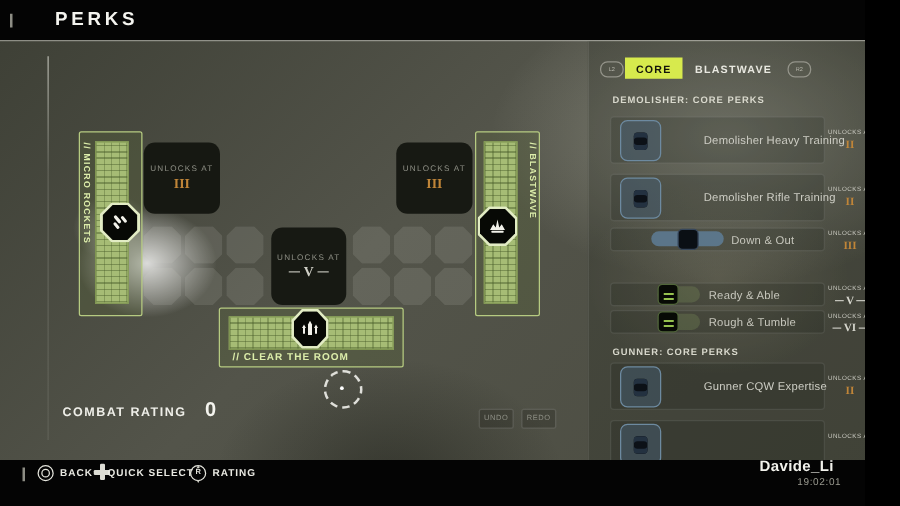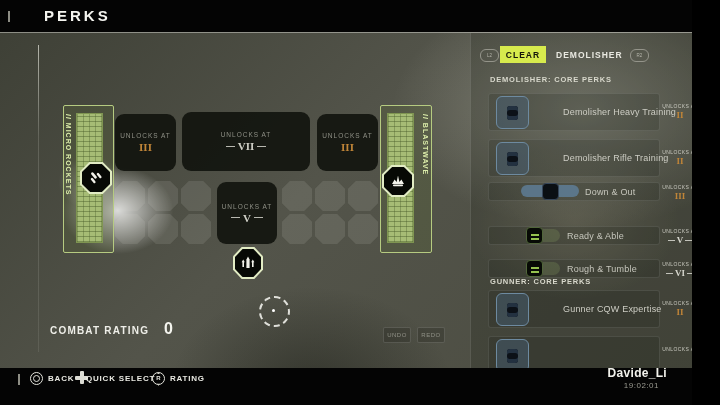--- a/index.html
+++ b/index.html
@@ -21,21 +21,21 @@
   .f-label{position:absolute;top:374px;font-size:8px;font-weight:bold;letter-spacing:.8px;color:#e9e9e2;}
   .circle-btn{position:absolute;left:30px;top:372px;width:11px;height:11px;border:1px solid #e4e4dc;border-radius:50%;}
   .circle-btn::after{content:"";position:absolute;left:2px;top:2px;width:5px;height:5px;border:1px solid #e4e4dc;border-radius:50%;}
   .dpad{position:absolute;left:75px;top:371px;width:13px;height:13px;}
   .dpad::before{content:"";position:absolute;left:4.5px;top:0;width:4px;height:13px;background:#dcdcd4;border-radius:1px;}
   .dpad::after{content:"";position:absolute;left:0;top:4.5px;width:13px;height:4px;background:#dcdcd4;border-radius:1px;}
   .rstick{position:absolute;left:152px;top:372px;width:11px;height:11px;border:1px solid #e4e4dc;border-radius:50%;
     font-size:6px;font-weight:bold;color:#e4e4dc;text-align:center;line-height:11px;}
   .rstick .ar{position:absolute;left:0;width:11px;text-align:center;font-size:4px;color:#cfcfc6;}
   .player{position:absolute;right:25px;top:366px;font-size:12px;font-weight:bold;color:#f2f2ec;letter-spacing:.3px;}
-  .clock{position:absolute;right:33px;top:381px;font-size:8px;color:#9a9a90;letter-spacing:.5px;margin-left:29px;}
+  .clock{position:absolute;right:19px;top:381px;font-size:8px;color:#9a9a90;letter-spacing:.5px;margin-left:29px;}
   
   .hairline{position:absolute;left:38px;top:45px;width:1px;height:307px;
     background:linear-gradient(rgba(230,230,220,.7),rgba(230,230,220,.18) 30%,rgba(230,230,220,.10));}
   .grid-title{position:absolute;left:52px;top:55px;font-size:13px;font-weight:bold;letter-spacing:1.6px;color:#f0f0ea;}
   .cell{position:absolute;background:rgba(17,19,13,.90);border-radius:9px;
     display:flex;flex-direction:column;align-items:center;justify-content:center;gap:2px;}
   .unl{font-size:6.5px;letter-spacing:1px;color:#8f9086;}
   .lvl{font-family:"Liberation Serif",serif;font-weight:bold;font-size:11px;}
   .lvl.orange{color:#c08538;}
   .lvl.gray{color:#cfcfc6;display:flex;align-items:center;gap:3px;}
@@ -108,24 +108,20 @@
     <div class="page-title">PERKS</div>
   </div>
   <div class="top-divider"></div>
 
   <div class="hairline"></div>
 
   <div class="cell" style="left:115px;top:114px;width:61px;height:57px;">
     <span class="unl">UNLOCKS AT</span>
     <span class="lvl orange">III</span>
   </div>
-  <div class="cell" style="left:182px;top:112px;width:128px;height:59px;">
-    <span class="unl">UNLOCKS AT</span>
-    <span class="lvl gray">VII</span>
-  </div>
   <div class="cell" style="left:317px;top:114px;width:61px;height:57px;">
     <span class="unl">UNLOCKS AT</span>
     <span class="lvl orange">III</span>
   </div>
   <div class="cell" style="left:217px;top:182px;width:60px;height:62px;">
     <span class="unl">UNLOCKS AT</span>
     <span class="lvl gray">V</span>
   </div>
 
   <div class="slot" style="left:115px;top:181px;"></div>
@@ -163,20 +159,24 @@
   </div>
   <div class="oct" style="left:382px;top:165px;width:32px;height:32px;">
     <div class="in">
         <svg width="18" height="18" viewBox="0 0 18 18">
       <path d="M3 12 L5.6 7.4 L7.6 10 L9 3.6 L10.4 10 L12.4 7.4 L15 12 Z" fill="#f2f2ea"></path>
       <rect x="4" y="12.6" width="10" height="1.6" rx="0.8" fill="#f2f2ea"></rect>
         </svg>
       </div>
   </div>
 
+  <div class="branch" style="left:175px;top:246px;width:146px;height:46px;">
+    <div class="bar" style="left:7px;top:6px;width:130px;height:25px;"></div>
+    <div class="hlabel" style="left:10px;bottom:3px;">// CLEAR THE ROOM</div>
+  </div>
   <div class="oct" style="left:233px;top:247px;width:30px;height:32px;">
     <div class="in">
         <svg width="18" height="18" viewBox="0 0 18 18">
       <path d="M9 2.5 L10.6 5.5 V14 H7.4 V5.5 Z" fill="#f2f2ea"></path>
       <path d="M4.2 5.5 L5.8 8.3 H5 V13 H3.4 V8.3 H2.6 Z" fill="#f2f2ea"></path>
       <path d="M13.8 5.5 L15.4 8.3 H14.6 V13 H13 V8.3 H12.2 Z" fill="#f2f2ea"></path>
         </svg>
       </div>
   </div>
 
@@ -185,22 +185,22 @@
   <div class="cr-label">COMBAT RATING</div>
   <div class="cr-value">0</div>
 
   <div class="hist-btn" style="left:383px;">UNDO</div>
   <div class="hist-btn" style="left:417px;">REDO</div>
 
   <div class="rpanel">
     <div class="rdivider"></div>
 
     <div class="shoulder" style="left:10px;top:16px;">L2</div>
-    <div class="tab-core">CLEAR</div>
-    <div class="tab-mod">DEMOLISHER</div>
+    <div class="tab-core">CORE</div>
+    <div class="tab-mod">BLASTWAVE</div>
     <div class="shoulder" style="left:160px;top:16px;">R2</div>
 
     <div class="sec-title" style="top:42px;">DEMOLISHER: CORE PERKS</div>
 
     <div class="row big" style="top:60px;">
       <div class="panel"></div>
       <div class="perk-badge">
           <div class="badge-glyph"></div>
         </div>
       <div class="pname">Demolisher Heavy Training</div>
@@ -237,21 +237,21 @@
       <div class="panel"></div>
       <div class="pill green">
           <div class="picon"></div>
         </div>
       <div class="pname" style="left:79px;">Ready &amp; Able</div>
       <div class="unlock" style="top:2px;">
         <div class="u-cap">UNLOCKS AT</div>
         <div class="u-lvl gray">V</div>
       </div>
     </div>
-    <div class="row sm" style="top:226px;">
+    <div class="row sm" style="top:215px;">
       <div class="panel"></div>
       <div class="pill green">
           <div class="picon"></div>
         </div>
       <div class="pname" style="left:79px;">Rough &amp; Tumble</div>
       <div class="unlock" style="top:2px;">
         <div class="u-cap">UNLOCKS AT</div>
         <div class="u-lvl gray">VI</div>
       </div>
     </div>

